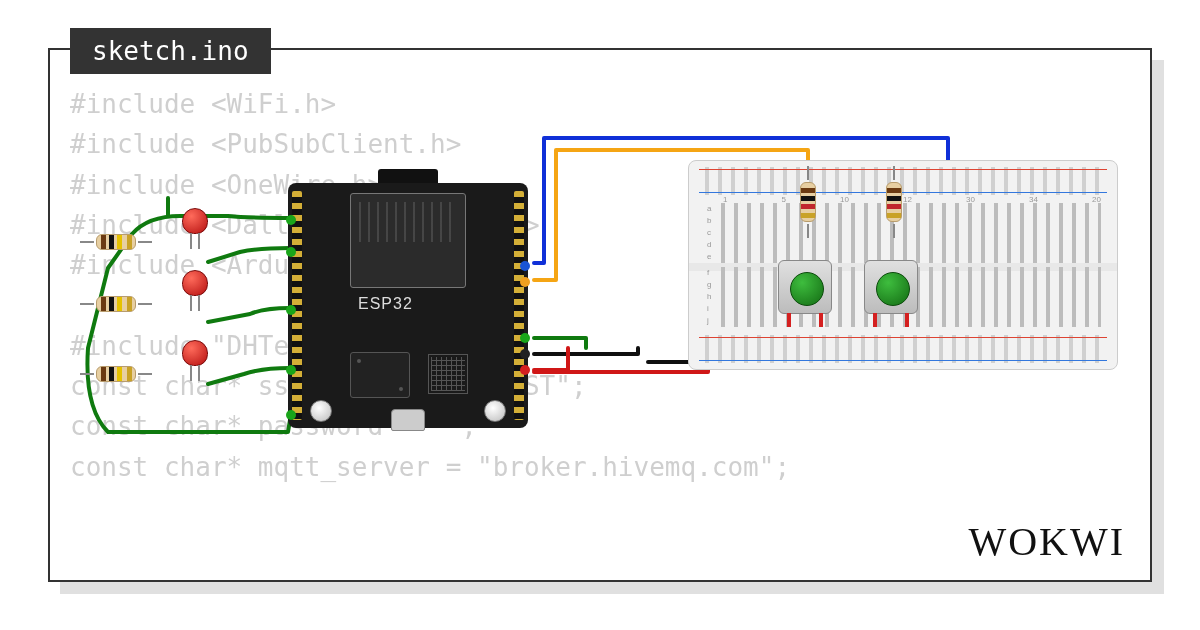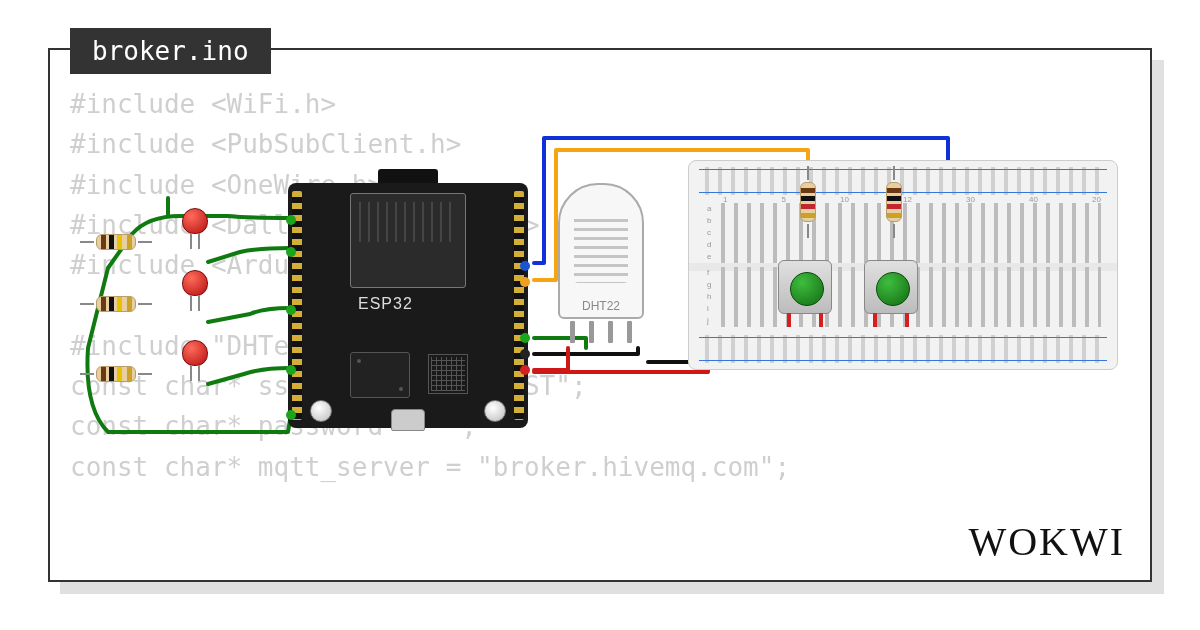--- a/index.html
+++ b/index.html
@@ -313,21 +313,21 @@
     stroke-linecap: round;
     stroke-linejoin: round;
   }
 </style>
 </head>
 <body>
 
 <div class="frame"></div>
 
 <div class="tab">
-  <span>broker.ino</span>
+  <span>sketch.ino</span>
 </div>
 
 <pre class="code">#include &lt;WiFi.h&gt;
 #include &lt;PubSubClient.h&gt;
 #include &lt;OneWire.h&gt;
 #include &lt;DallasTemperature.h&gt;
 #include &lt;ArduinoJson.h&gt;
 
 #include "DHTesp.h"
 const char* ssid = "Wokwi-GUEST";
@@ -382,48 +382,36 @@
     <span class="pad green" style="right:-2px; top:150px"></span>
     <span class="pad black" style="right:-2px; top:166px"></span>
     <span class="pad red" style="right:-2px; top:182px"></span>
     <span class="pad green" style="left:-2px; top:32px"></span>
     <span class="pad green" style="left:-2px; top:64px"></span>
     <span class="pad green" style="left:-2px; top:122px"></span>
     <span class="pad green" style="left:-2px; top:182px"></span>
     <span class="pad green" style="left:-2px; bottom:8px"></span>
   </div>
 
-  <div class="dht">
-    <div class="body">
-      <div class="grille"></div>
-    </div>
-    <div class="label">DHT22</div>
-    <div class="legs">
-      <span></span>
-        <span></span>
-        <span></span>
-        <span></span>
-    </div>
-  </div>
 
   <div class="bb">
     <div class="rail top"></div>
     <div class="strip a"></div>
     <div class="gap"></div>
     <div class="strip b"></div>
     <div class="rail bot"></div>
     <div class="rowlabels l">a<br>b<br>c<br>d<br>e</div>
     <div class="rowlabels l2">f<br>g<br>h<br>i<br>j</div>
     <div class="collabels">
       <span>1</span>
       <span>5</span>
       <span>10</span>
       <span>12</span>
       <span>30</span>
-      <span>40</span>
+      <span>34</span>
       <span>20</span>
     </div>
   </div>
 
   <div class="resistor" style="left:752px; top:128px">
     <span class="lead t"></span>
     <div class="body">
       <div class="band" style="top:5px;background:#6b3a12"></div>
       <div class="band" style="top:13px;background:#111"></div>
       <div class="band" style="top:21px;background:#c1272d"></div>

